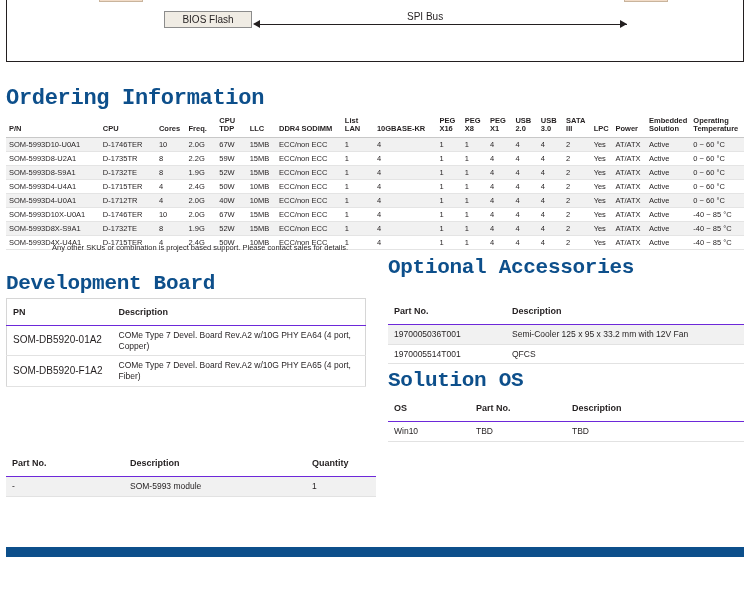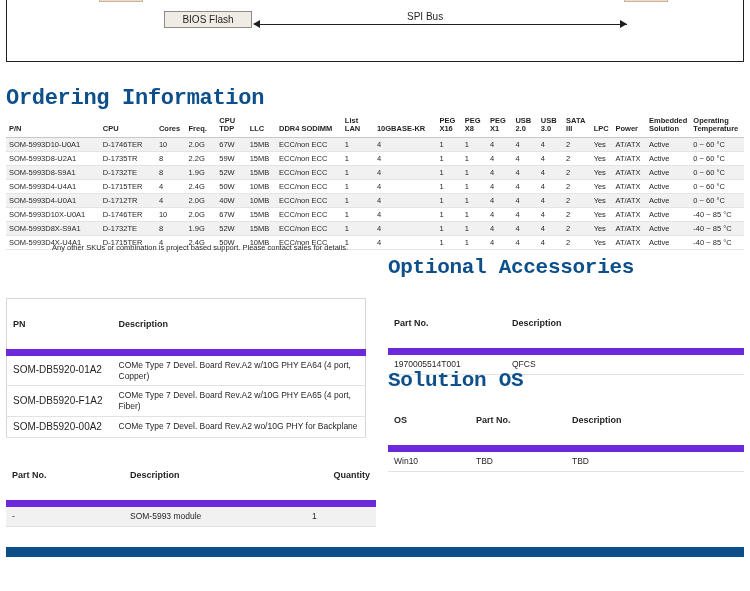--- a/index.html
+++ b/index.html
@@ -95,22 +95,22 @@
   
   .dtable {
     position: absolute;
     border-collapse: collapse;
     font-size: 8.5px;
   }
   .dtable th {
     text-align: left;
     font-weight: bold;
     font-size: 9px;
-    padding: 20px 6px;
-    border-bottom: 7px solid #6d28d9;
+    padding: 8px 6px;
+    border-bottom: 1px solid #6d28d9;
     background: #ffffff;
   }
   .dtable td {
     padding: 4px 6px;
     border-bottom: 1px solid #e2e2e2;
     vertical-align: middle;
     line-height: 1.25;
   }
   .dtable tbody tr.alt { background: #f1f1f1; }
 
@@ -124,21 +124,21 @@
   .accessories th:first-child { width: 118px; }
 
   
   .embos { left: 388px; top: 395px; width: 356px; }
   .embos th:nth-child(1) { width: 82px; margin-left: 48px; }
   .embos th:nth-child(2) { width: 96px; }
 
   
   .packing { left: 6px; top: 450px; width: 370px; }
   .packing th:nth-child(1) { width: 118px; }
-  .packing th:nth-child(3) { width: 70px; text-align: right; }
+  .packing th:nth-child(3) { width: 70px; }
 
   
   .footer-bar {
     position: absolute; left: 6px; top: 547px;
     width: 738px; height: 10px;
     background: #0d4f8b;
   }
   .footer-row {
     position: absolute; left: 6px; top: 559px; width: 738px; height: 22px;
   }
@@ -353,54 +353,55 @@
         <td>Yes</td>
         <td>AT/ATX</td>
         <td>Active</td>
         <td>-40 ~ 85 °C</td>
       </tr>
     </tbody>
   </table>
 
   <div class="note">Any other SKUs or combination is project based support. Please contact sales for details.</div>
 
+  <h2 class="sec" style="left:6px; top:272px;">Development Board</h2>
 
   <table class="dtable devboard">
     <thead>
       <tr>
         <th>PN</th>
         <th>Description</th>
       </tr>
     </thead>
     <tbody>
       <tr>
         <td>SOM-DB5920-01A2</td>
         <td>COMe Type 7 Devel. Board Rev.A2 w/10G PHY EA64 (4 port, Copper)</td>
       </tr>
       <tr>
         <td>SOM-DB5920-F1A2</td>
         <td>COMe Type 7 Devel. Board Rev.A2 w/10G PHY EA65 (4 port, Fiber)</td>
       </tr>
-      <tr>
-        <td>SOM-DB5920-00A2</td>
-        <td>COMe Type 7 Devel. Board Rev.A2  wo/10G PHY for Backplane</td>
-      </tr>
     </tbody>
   </table>
 
   <h2 class="sec" style="left:388px; top:256px;">Optional Accessories</h2>
 
   <table class="dtable accessories">
     <thead>
       <tr>
         <th>Part No.</th>
         <th>Description</th>
       </tr>
     </thead>
     <tbody>
+      <tr class="alt">
+        <td>1970005036T001</td>
+        <td>Semi-Cooler 125 x 95 x 33.2 mm with 12V Fan</td>
+      </tr>
       <tr>
         <td>1970005514T001</td>
         <td>QFCS</td>
       </tr>
     </tbody>
   </table>
 
   <h2 class="sec" style="left:388px; top:369px;">Solution OS</h2>
 
   <table class="dtable embos">

